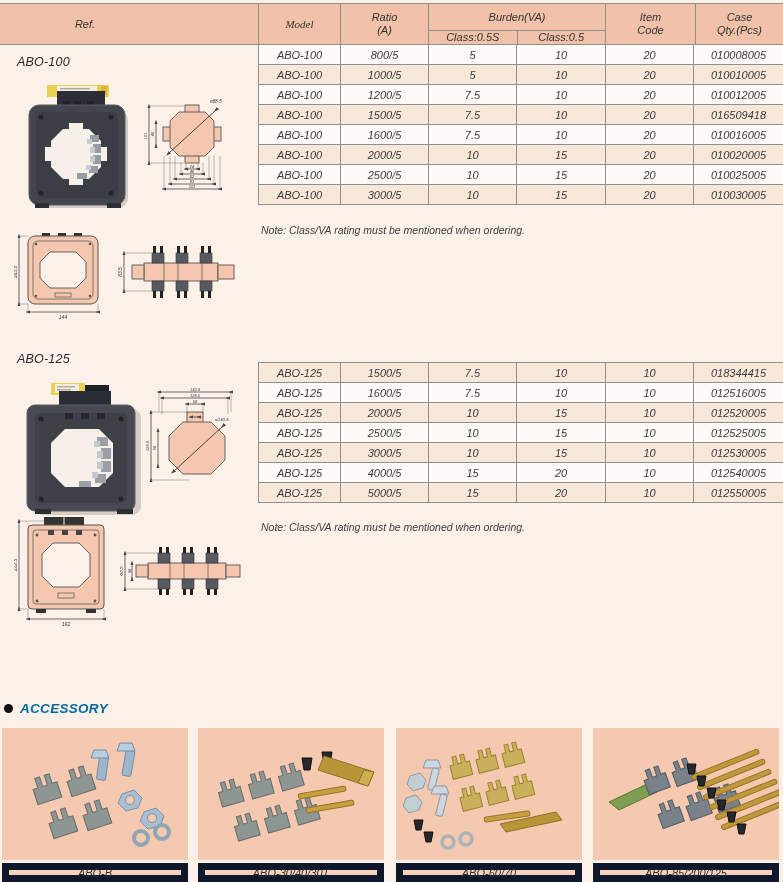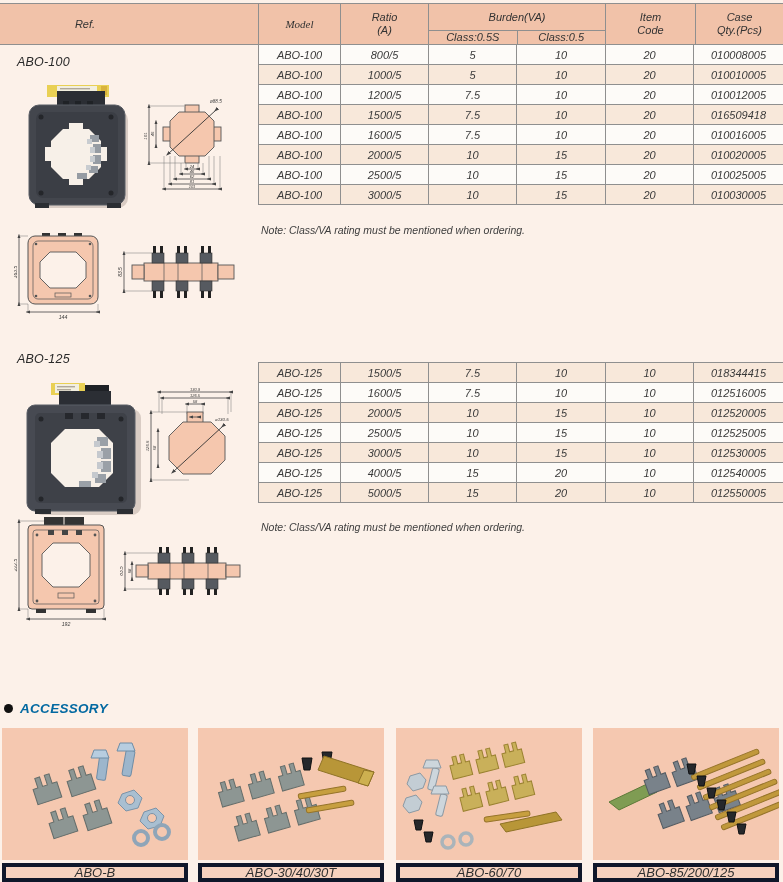--- a/index.html
+++ b/index.html
@@ -53,23 +53,23 @@
   .f-det125 { left:145px; top:388px; }
   .f-front125 { left:14px; top:515px; }
   .f-side125 { left:120px; top:545px; }
   
   .acc-head { position:absolute; left:4px; top:701px; display:flex; align-items:center; gap:7px; }
   .acc-bullet { width:9px; height:9px; border-radius:50%; background:#111; }
   .acc-title { font-size:13.5px; font-weight:bold; color:#0369a1; letter-spacing:.3px; }
   .acc-img { position:absolute; top:728px; height:132px; width:186px; background:#f5c8b0; }
   .acc-cap {
     position:absolute; top:863px; height:19px; width:186px;
-    background:#f6d2bf; border:4px solid #0f172a;
+    background:#f6d2bf; border:7px solid #0f172a;
     display:flex; align-items:center; justify-content:center;
-    font-size:13px; color:#2f2f2f;
+    font-size:11px; color:#2f2f2f;
   }
   .c1 { left:2px; } .c2 { left:198px; } .c3 { left:396px; } .c4 { left:593px; }
   svg text { font-family:"Liberation Sans", sans-serif; font-style:italic; fill:#3a3a3a; }
 </style>
 </head>
 <body>
 
 <div id="page">
 
   <div class="hdr">

